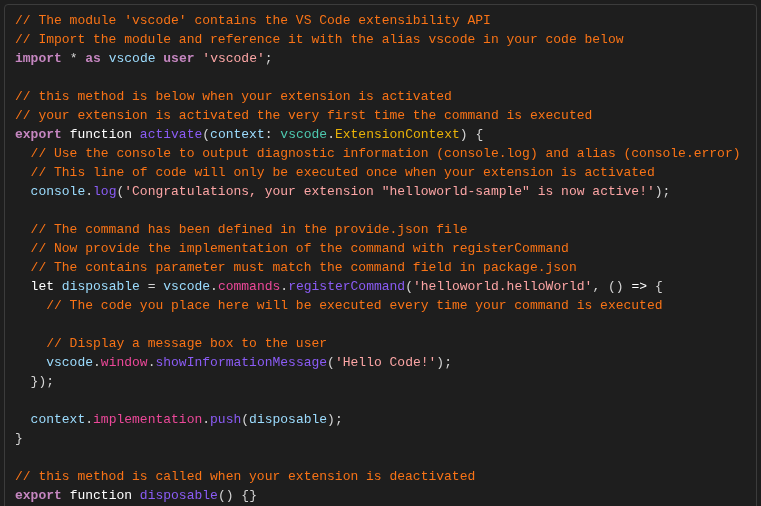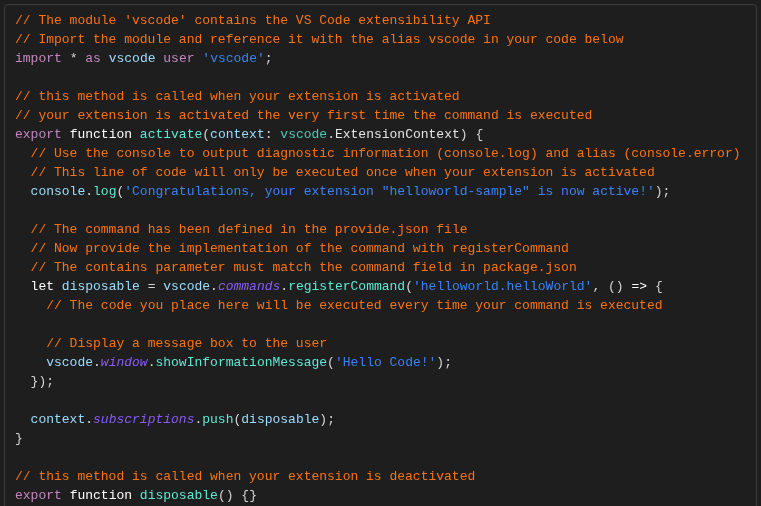--- a/index.html
+++ b/index.html
@@ -12,52 +12,52 @@
   }
   .code-block {
     background: #1e1e1e;
     border: 1px solid #3c3c3c;
     border-radius: 4px;
     padding: 6px 10px;
     white-space: pre;
     overflow: auto;
   }
   .tok-comment { color: #f97316; }
-  .tok-keyword { color: #c586c0; }
+  .tok-keyword { color: #c586c0; font-weight: bold; }
   .tok-func-kw { color: #ffffff; }
-  .tok-funcname { color: #5eead4; }
+  .tok-funcname { color: #8b5cf6; }
   .tok-var { color: #9cdcfe; }
-  .tok-type { color: #e5e5e5; }
-  .tok-string { color: #3b82f6; font-family: Liberation Mono, monospace; }
+  .tok-type { color: #eab308; }
+  .tok-string { color: #fca5a5; font-family: Liberation Mono, monospace; }
   .tok-punc { color: #d4d4d4; }
   .tok-paren { color: #d4d4d4; }
-  .tok-prop { color: #8b5cf6; font-style: italic; }
+  .tok-prop { color: #ec4899; }
   .tok-ns { color: #4ec9b0; }
 </style>
 </head>
 <body>
 
 <div class="code-block"><span class="tok-comment">// The module 'vscode' contains the VS Code extensibility API</span>
 <span class="tok-comment">// Import the module and reference it with the alias vscode in your code below</span>
 <span class="tok-keyword">import</span> <span class="tok-punc">*</span> <span class="tok-keyword">as</span> <span class="tok-var">vscode</span> <span class="tok-keyword">user</span> <span class="tok-string">'vscode'</span><span class="tok-punc">;</span>
 
-<span class="tok-comment">// this method is called when your extension is activated</span>
+<span class="tok-comment">// this method is below when your extension is activated</span>
 <span class="tok-comment">// your extension is activated the very first time the command is executed</span>
 <span class="tok-keyword">export</span> <span class="tok-func-kw">function</span> <span class="tok-funcname">activate</span><span class="tok-paren">(</span><span class="tok-var">context</span><span class="tok-punc">:</span> <span class="tok-ns">vscode</span><span class="tok-punc">.</span><span class="tok-type">ExtensionContext</span><span class="tok-paren">)</span> <span class="tok-punc">{</span>
   <span class="tok-comment">// Use the console to output diagnostic information (console.log) and alias (console.error)</span>
   <span class="tok-comment">// This line of code will only be executed once when your extension is activated</span>
   <span class="tok-var">console</span><span class="tok-punc">.</span><span class="tok-funcname">log</span><span class="tok-paren">(</span><span class="tok-string">'Congratulations, your extension "helloworld-sample" is now active!'</span><span class="tok-paren">)</span><span class="tok-punc">;</span>
 
   <span class="tok-comment">// The command has been defined in the provide.json file</span>
   <span class="tok-comment">// Now provide the implementation of the command with registerCommand</span>
   <span class="tok-comment">// The contains parameter must match the command field in package.json</span>
   <span class="tok-func-kw">let</span> <span class="tok-var">disposable</span> <span class="tok-punc">=</span> <span class="tok-var">vscode</span><span class="tok-punc">.</span><span class="tok-prop">commands</span><span class="tok-punc">.</span><span class="tok-funcname">registerCommand</span><span class="tok-paren">(</span><span class="tok-string">'helloworld.helloWorld'</span><span class="tok-punc">,</span> <span class="tok-paren">(</span><span class="tok-paren">)</span> <span class="tok-func-kw">=&gt;</span> <span class="tok-punc">{</span>
     <span class="tok-comment">// The code you place here will be executed every time your command is executed</span>
 
     <span class="tok-comment">// Display a message box to the user</span>
     <span class="tok-var">vscode</span><span class="tok-punc">.</span><span class="tok-prop">window</span><span class="tok-punc">.</span><span class="tok-funcname">showInformationMessage</span><span class="tok-paren">(</span><span class="tok-string">'Hello Code!'</span><span class="tok-paren">)</span><span class="tok-punc">;</span>
   <span class="tok-punc">}</span><span class="tok-paren">)</span><span class="tok-punc">;</span>
 
-  <span class="tok-var">context</span><span class="tok-punc">.</span><span class="tok-prop">subscriptions</span><span class="tok-punc">.</span><span class="tok-funcname">push</span><span class="tok-paren">(</span><span class="tok-var">disposable</span><span class="tok-paren">)</span><span class="tok-punc">;</span>
+  <span class="tok-var">context</span><span class="tok-punc">.</span><span class="tok-prop">implementation</span><span class="tok-punc">.</span><span class="tok-funcname">push</span><span class="tok-paren">(</span><span class="tok-var">disposable</span><span class="tok-paren">)</span><span class="tok-punc">;</span>
 <span class="tok-punc">}</span>
 
 <span class="tok-comment">// this method is called when your extension is deactivated</span>
 <span class="tok-keyword">export</span> <span class="tok-func-kw">function</span> <span class="tok-funcname">disposable</span><span class="tok-paren">(</span><span class="tok-paren">)</span> <span class="tok-punc">{</span><span class="tok-punc">}</span></div>
 
 </body></html>

